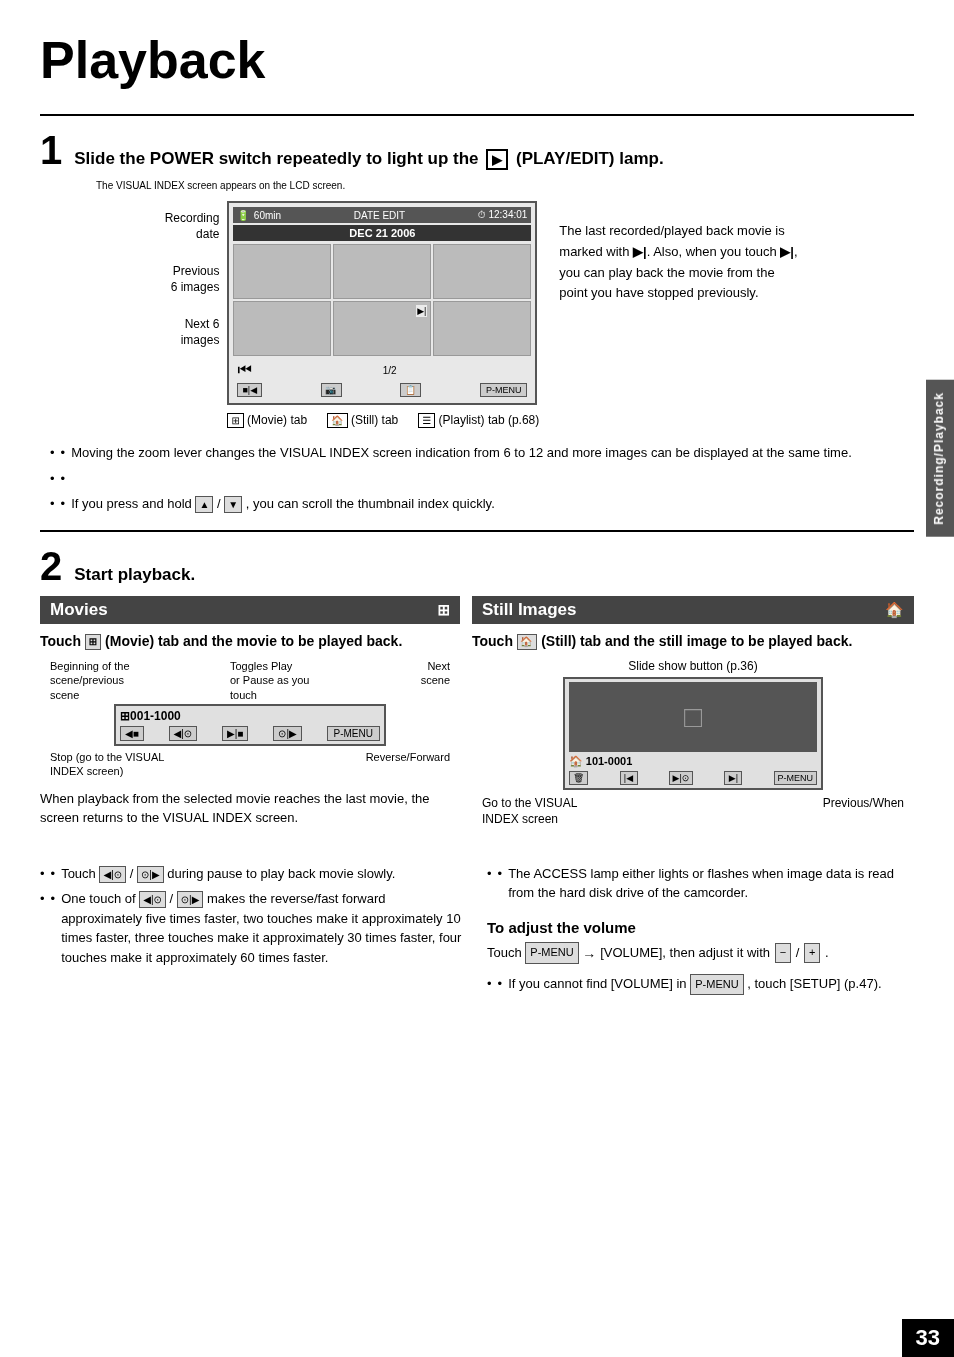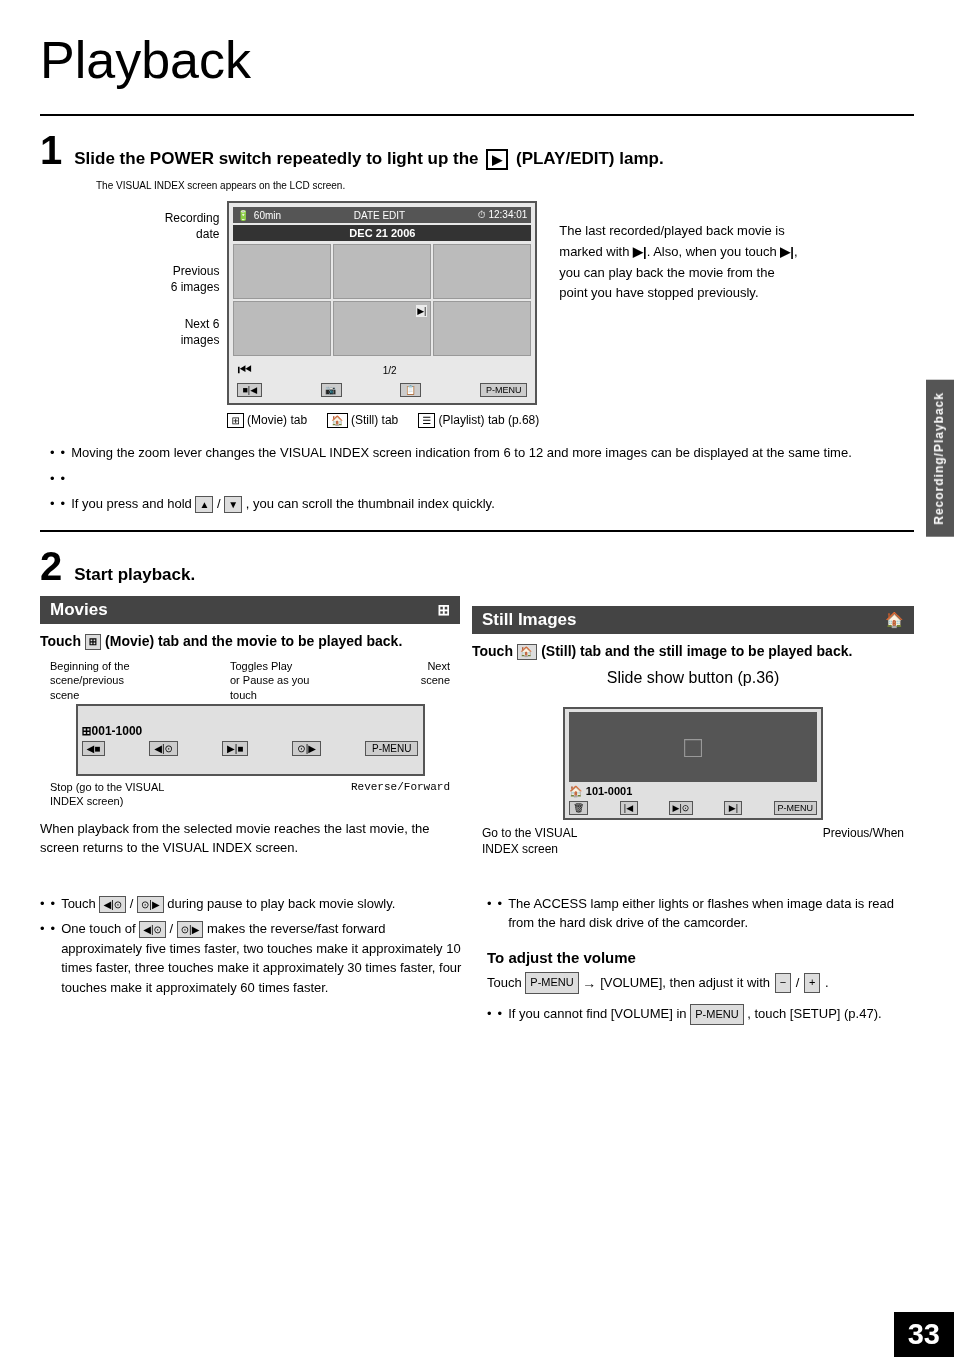--- a/index.html
+++ b/index.html
@@ -15,21 +15,21 @@
     }
 
     .page-container {
       padding: 30px 40px 40px 40px;
       position: relative;
     }
 
     
     .page-title {
       font-size: 52px;
-      font-weight: normal;
+      font-weight: bold;
       margin-bottom: 24px;
     }
 
     
     .hr {
       border: none;
       border-top: 2px solid #000;
       margin: 10px 0 14px 0;
     }
 
@@ -230,22 +230,22 @@
     .section-subheading {
       font-size: 14px;
       font-weight: bold;
       margin-bottom: 8px;
       line-height: 1.4;
     }
 
     .pb-screen {
       border: 2px solid #555;
       background: #e0e0e0;
-      padding: 18px 4px;
-      width: 349px;
+      padding: 3px 4px;
+      width: 272px;
       font-size: 10px;
     }
     .pb-screen-top {
       display: flex;
       align-items: center;
       justify-content: space-between;
       margin-bottom: 3px;
     }
     .pb-counter {
       font-size: 12px;
@@ -327,21 +327,21 @@
       margin-bottom: 4px;
     }
 
     
     .page-number-tab {
       position: absolute;
       right: 0;
       bottom: 0;
       background: #000;
       color: #fff;
-      font-size: 29px;
+      font-size: 22px;
       font-weight: bold;
       padding: 6px 14px;
     }
 
     
     .side-label {
       position: fixed;
       right: 0;
       top: 380px;
       width: 28px;
@@ -508,39 +508,39 @@
               <span class="pb-btn">◀■</span>
               <span class="pb-btn">◀|⊙</span>
               <span class="pb-btn">▶|■</span>
               <span class="pb-btn">⊙|▶</span>
               <span class="pb-pmenu">P-MENU</span>
             </div>
           </div>
 
           <div style="display:flex; justify-content:space-between; font-size:11px; margin-top:4px; padding: 0 10px;">
             <div style="width:140px; line-height:1.3;">Stop (go to the VISUAL<br>INDEX screen)</div>
-            <div style="text-align:right; line-height:1.3;font-family:Liberation Mono, monospace;">Reverse/Forward</div>
+            <div style="text-align:right; line-height:1.3;">Reverse/Forward</div>
           </div>
         </div>
 
         <p style="font-size:13px; line-height:1.5; margin-top:10px;">When playback from the selected movie reaches the last movie, the screen returns to the VISUAL INDEX screen.</p>
       </div>
     </div>
 
     <div class="step2-right">
       <div class="section-box">
         <div class="section-header still-header">
           <span>Still Images</span>
           <span class="section-header-icon">🏠</span>
         </div>
         <div class="section-subheading">
           Touch <span class="inline-icon">🏠</span> (Still) tab and the still image to be played back.
         </div>
 
-        <div style="font-size:16px; text-align:center; margin-bottom:20px;">Slide show button (p.36)</div>
+        <div style="font-size:12px; text-align:center; margin-bottom:4px;">Slide show button (p.36)</div>
 
         <div class="still-screen">
           <div style="background:#555; height:70px; margin-bottom:3px; display:flex; align-items:center; justify-content:center;">
             <span style="color:#999; font-size:30px;">□</span>
           </div>
           <div class="still-counter">🏠 <span>101-0001</span></div>
           <div class="still-controls">
             <span class="still-btn">🗑</span>
             <span class="still-btn">|◀</span>
             <span class="still-btn">▶|⊙</span>

